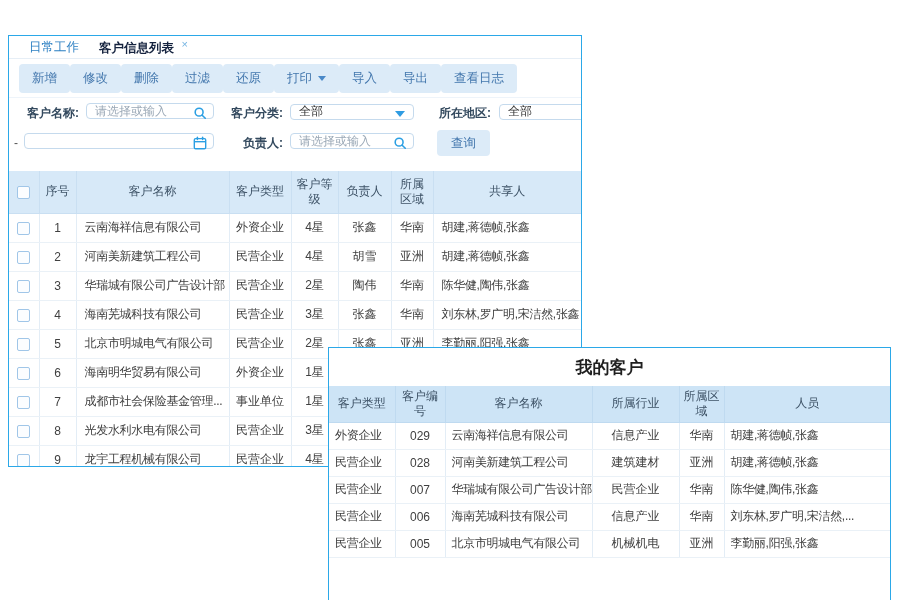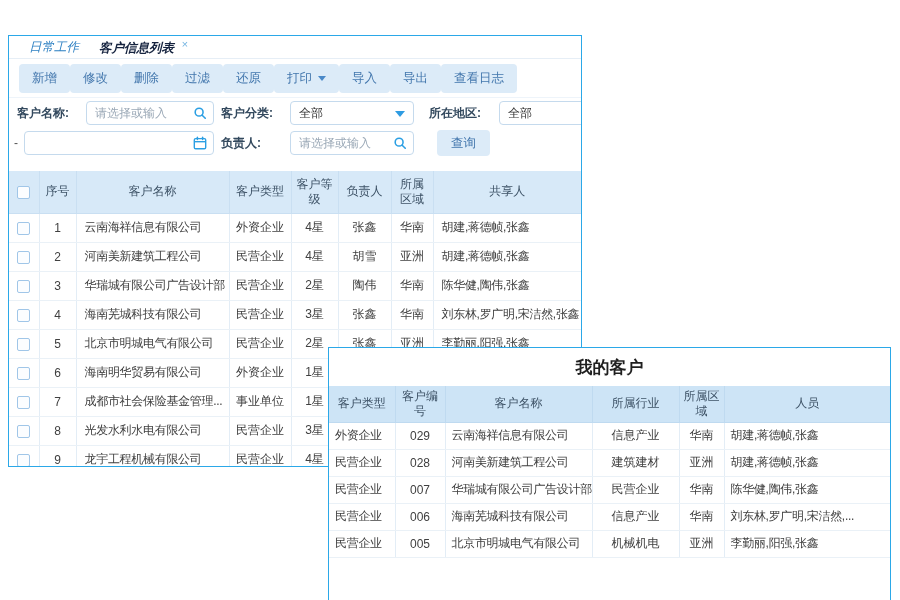--- a/index.html
+++ b/index.html
@@ -7,39 +7,39 @@
   body { font-family:"Liberation Sans","DejaVu Sans",sans-serif; }
   .canvas { position:relative; width:900px; height:600px; background:#fff; overflow:hidden; }
 
   
   .window { position:absolute; background:#fff; border:1px solid #2BA8E8; }
   .main-win { left:8px; top:35px; width:574px; height:432px; overflow:hidden; z-index:1; }
 
   .tabbar { position:absolute; left:0; top:0; width:100%; height:23px;
             display:flex; align-items:center; padding-left:10px;
             border-bottom:1px solid #e6eef6; font-size:12.5px; }
-  .tab { padding:2px 10px; cursor:pointer; color:#2e80c3; white-space:nowrap;font-style:italic; }
+  .tab { padding:2px 10px; cursor:pointer; color:#2e80c3; white-space:nowrap; }
   .tab.active { color:#15233f; font-weight:bold; }
   .tabclose { color:#74b4e2; font-size:11px; margin-left:4px; vertical-align:4px; font-weight:normal; }
 
   .toolbar { position:absolute; left:0; top:23px; width:100%; height:39px;
              display:flex; align-items:center; padding-left:10px; 
              border-bottom:1px solid #eef4fa; }
   .btn { background:#dcebf8; color:#4377ad; border:none; border-radius:4px;
          font-size:12.5px; padding:6px 13px; cursor:pointer; white-space:nowrap;
          display:inline-flex; align-items:center; gap:6px;
          font-family:"Liberation Sans","DejaVu Sans",sans-serif; }
   .caret-sm { width:0; height:0; border-left:4px solid transparent; border-right:4px solid transparent;
               border-top:5px solid #4a89c8; display:inline-block; }
 
   .filters { position:absolute; left:0; top:62px; width:100%; height:61px; }
   .f-label { position:absolute; font-size:12px; font-weight:600; color:#33495e;
-             line-height:26px; text-align:left; white-space:nowrap; }
+             line-height:26px; text-align:right; white-space:nowrap; }
   .f-wrap { position:absolute; height:24px; }
-  .f-wrap input { width:100%; height:24px; border:1px solid #c5daed; border-radius:4px;
+  .f-wrap input { width:100%; height:16px; border:1px solid #c5daed; border-radius:4px;
                   font-size:12px; color:#333; padding:0 26px 0 8px; outline:none;
                   font-family:"Liberation Sans","DejaVu Sans",sans-serif; background:#fff; }
   .f-wrap input::placeholder { color:#9aa8b6; }
   .f-ico { position:absolute; right:7px; top:5px; width:14px; height:14px; cursor:pointer; }
   .f-caret { position:absolute; right:9px; top:10px; width:0; height:0; cursor:pointer;
              border-left:5px solid transparent; border-right:5px solid transparent;
              border-top:6px solid #2f9ce2; }
   .dash { position:absolute; font-size:12px; color:#555; line-height:26px; }
   .search-btn { position:absolute; left:428px; top:0; height:26px; padding:0 14px; }
 

